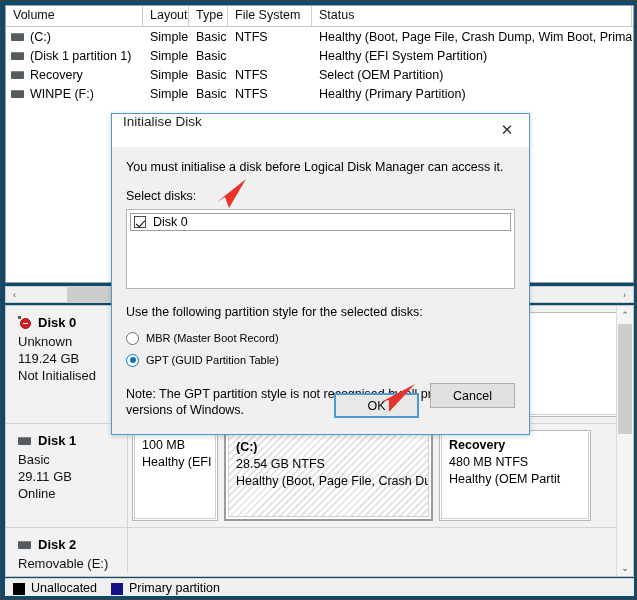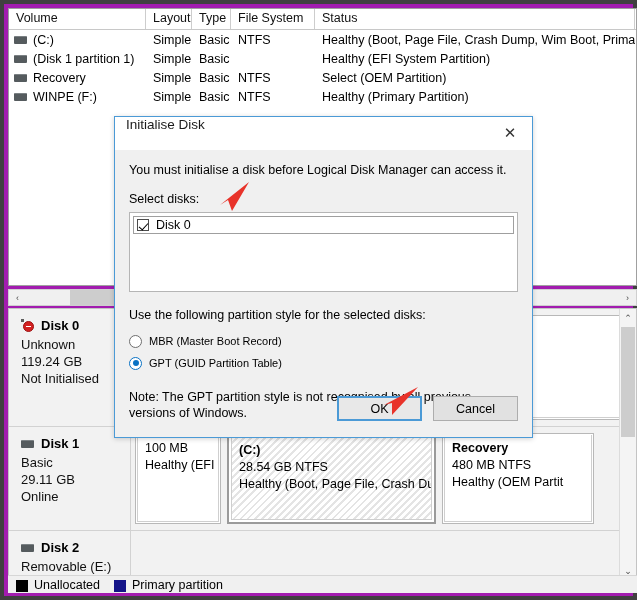--- a/index.html
+++ b/index.html
@@ -15,23 +15,23 @@
     color: #000000;
     overflow: hidden;
     position: relative;
   }
 
   
   #app {
     position: absolute;
     left: 0; top: 0;
     width: 637px; height: 600px;
-    background: #a21caf;
-    box-sizing: border-box;
-    border: 4px solid #404040;
+    background: #0c4a6e;
+    box-sizing: border-box;
+    border: 1px solid #404040;
   }
 
   
   .volume-pane {
     position: absolute;
     left: 4px; top: 4px;
     width: 629px;
     height: 278px;
     background: #ffffff;
     border: 1px solid #a0a0a0;
@@ -396,20 +396,21 @@
     color: #000;
     display: flex;
     align-items: center;
     justify-content: center;
   }
   .btn.default {
     border: 1px solid #4b9ad6;
     outline: 1px solid #4b9ad6;
     outline-offset: -2px;
     background: #e8e8e8;
+    margin-top: 10px;
   }
 
   
   .red-arrow { position: absolute; z-index: 80; pointer-events: none; }
 </style>
 </head>
 <body>
 
 <div id="app">
 

